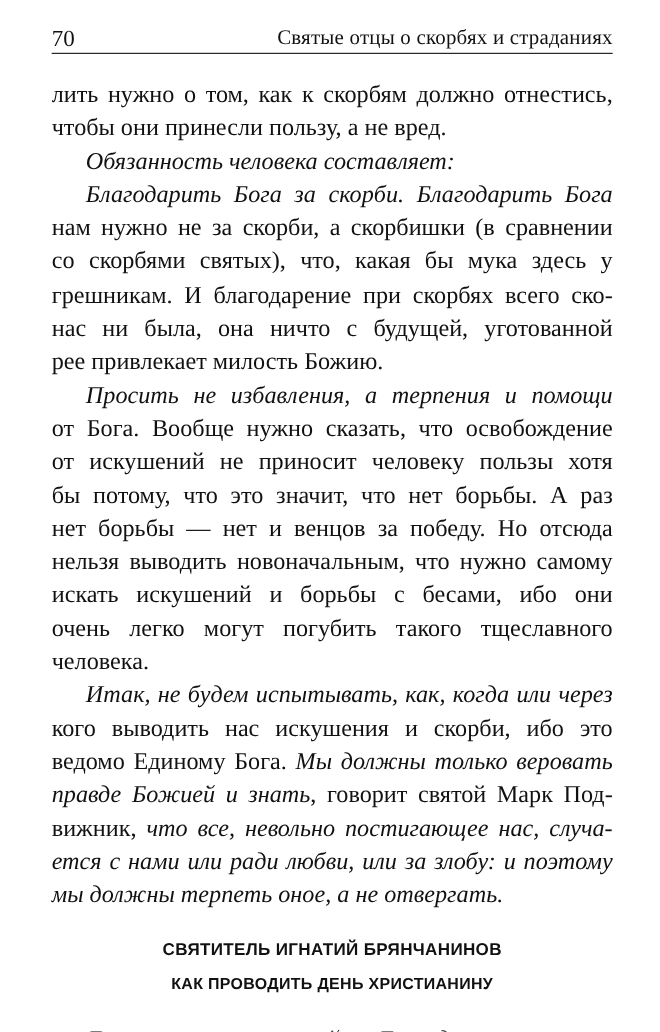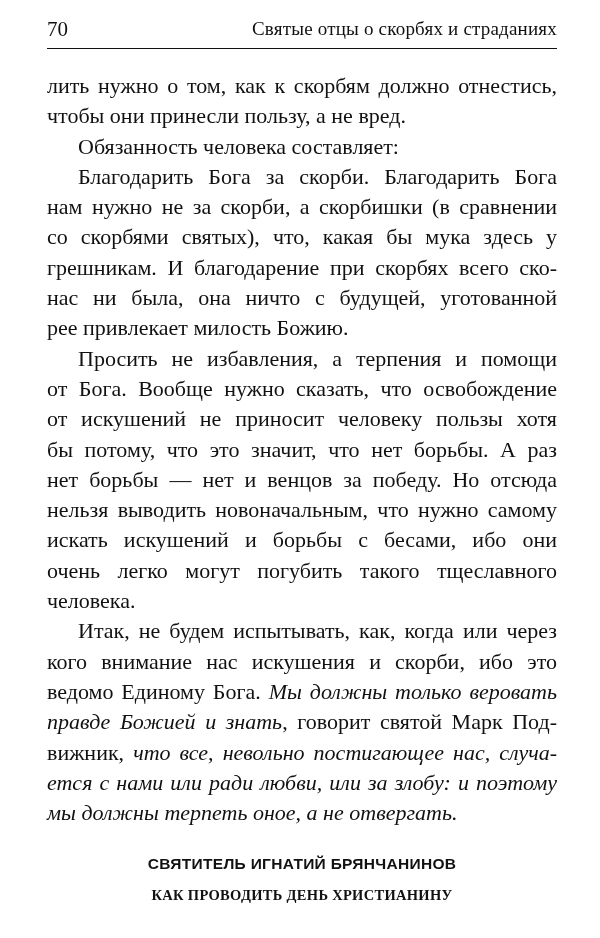--- a/index.html
+++ b/index.html
@@ -1,33 +1,33 @@
 <!DOCTYPE html>
 <html><head>
 <meta charset="utf-8">
 <style>
   html, body { margin: 0; padding: 0; background: #ffffff; }
   body { width: 600px; height: 938px; overflow: hidden; position: relative;
          font-family: "Liberation Serif", "DejaVu Serif", serif; color: #111; }
   .page { position: absolute; left: 47px; top: 18px; width: 510px; }
-  .running-head { display: flex; justify-content: space-between; 
+  .running-head { display: flex; justify-content: space-between; align-items: flex-end;
                   height: 28px; border-bottom: 1.6px solid #111; padding-bottom: 2px; }
   .page-number { font-size: 21px; line-height: 22px; }
   .running-title { font-size: 19px; line-height: 22px; letter-spacing: 0.2px; }
   .body { margin-top: 22px; font-size: 22px; line-height: 30.3px; text-align: justify;
           text-align-last: left; }
   .body p { margin: 0; text-indent: 0; }
   .body .line { display: block; text-align: justify; text-align-last: justify; white-space: nowrap; }
   .body .line.last { text-align-last: left; }
-  .body .line.ind { padding-left: 31px; }
+  .body .line.ind { padding-left: 31px; font-style: italic; }
   em { }
   .section-head { text-align: center; font-family: "Liberation Sans", "DejaVu Sans", sans-serif;
                   font-weight: bold; font-size: 15.5px; letter-spacing: 0.3px; }
   .author { margin-top: 27px; }
-  .work-title { margin-top: 14px; font-size: 14.5px; font-family: Liberation Serif, serif; }
+  .work-title { margin-top: 14px; font-size: 14.5px; }
   .after-heads { margin-top: 27px; }
 </style>
 </head>
 <body>
 
 <div class="page">
   <div class="running-head">
     <span class="page-number">70</span>
     <span class="running-title">Святые отцы о скорбях и страданиях</span>
   </div>
@@ -54,21 +54,21 @@
         <span class="line"><span>от искушений не приносит человеку пользы хотя</span></span>
         <span class="line"><span>бы потому, что это значит, что нет борьбы. А раз</span></span>
         <span class="line"><span>нет борьбы — нет и венцов за победу. Но отсюда</span></span>
         <span class="line"><span>нельзя выводить новоначальным, что нужно самому</span></span>
         <span class="line"><span>искать искушений и борьбы с бесами, ибо они</span></span>
         <span class="line"><span>очень легко могут погубить такого тщеславного</span></span>
         <span class="line last"><span>человека.</span></span>
       </p>
       <p>
         <span class="line ind"><span>Итак, не будем испытывать, как, когда или через</span></span>
-        <span class="line"><span>кого внимание нас искушения и скорби, ибо это</span></span>
+        <span class="line"><span>кого выводить нас искушения и скорби, ибо это</span></span>
         <span class="line"><span>ведомо Единому Бога. </span><em>Мы должны только веровать</em></span>
         <span class="line"><em>правде Божией и знать</em><span>, говорит святой Марк Под-</span></span>
         <span class="line"><span>вижник, </span><em>что все, невольно постигающее нас, случа-</em></span>
         <span class="line"><em>ется с нами или ради любви, или за злобу: и поэтому</em></span>
         <span class="line last"><em>мы должны терпеть оное, а не отвергать.</em></span>
       </p>
     </div>
 
   <div class="section-head author">СВЯТИТЕЛЬ ИГНАТИЙ БРЯНЧАНИНОВ</div>
   <div class="section-head work-title">КАК ПРОВОДИТЬ ДЕНЬ ХРИСТИАНИНУ</div>

